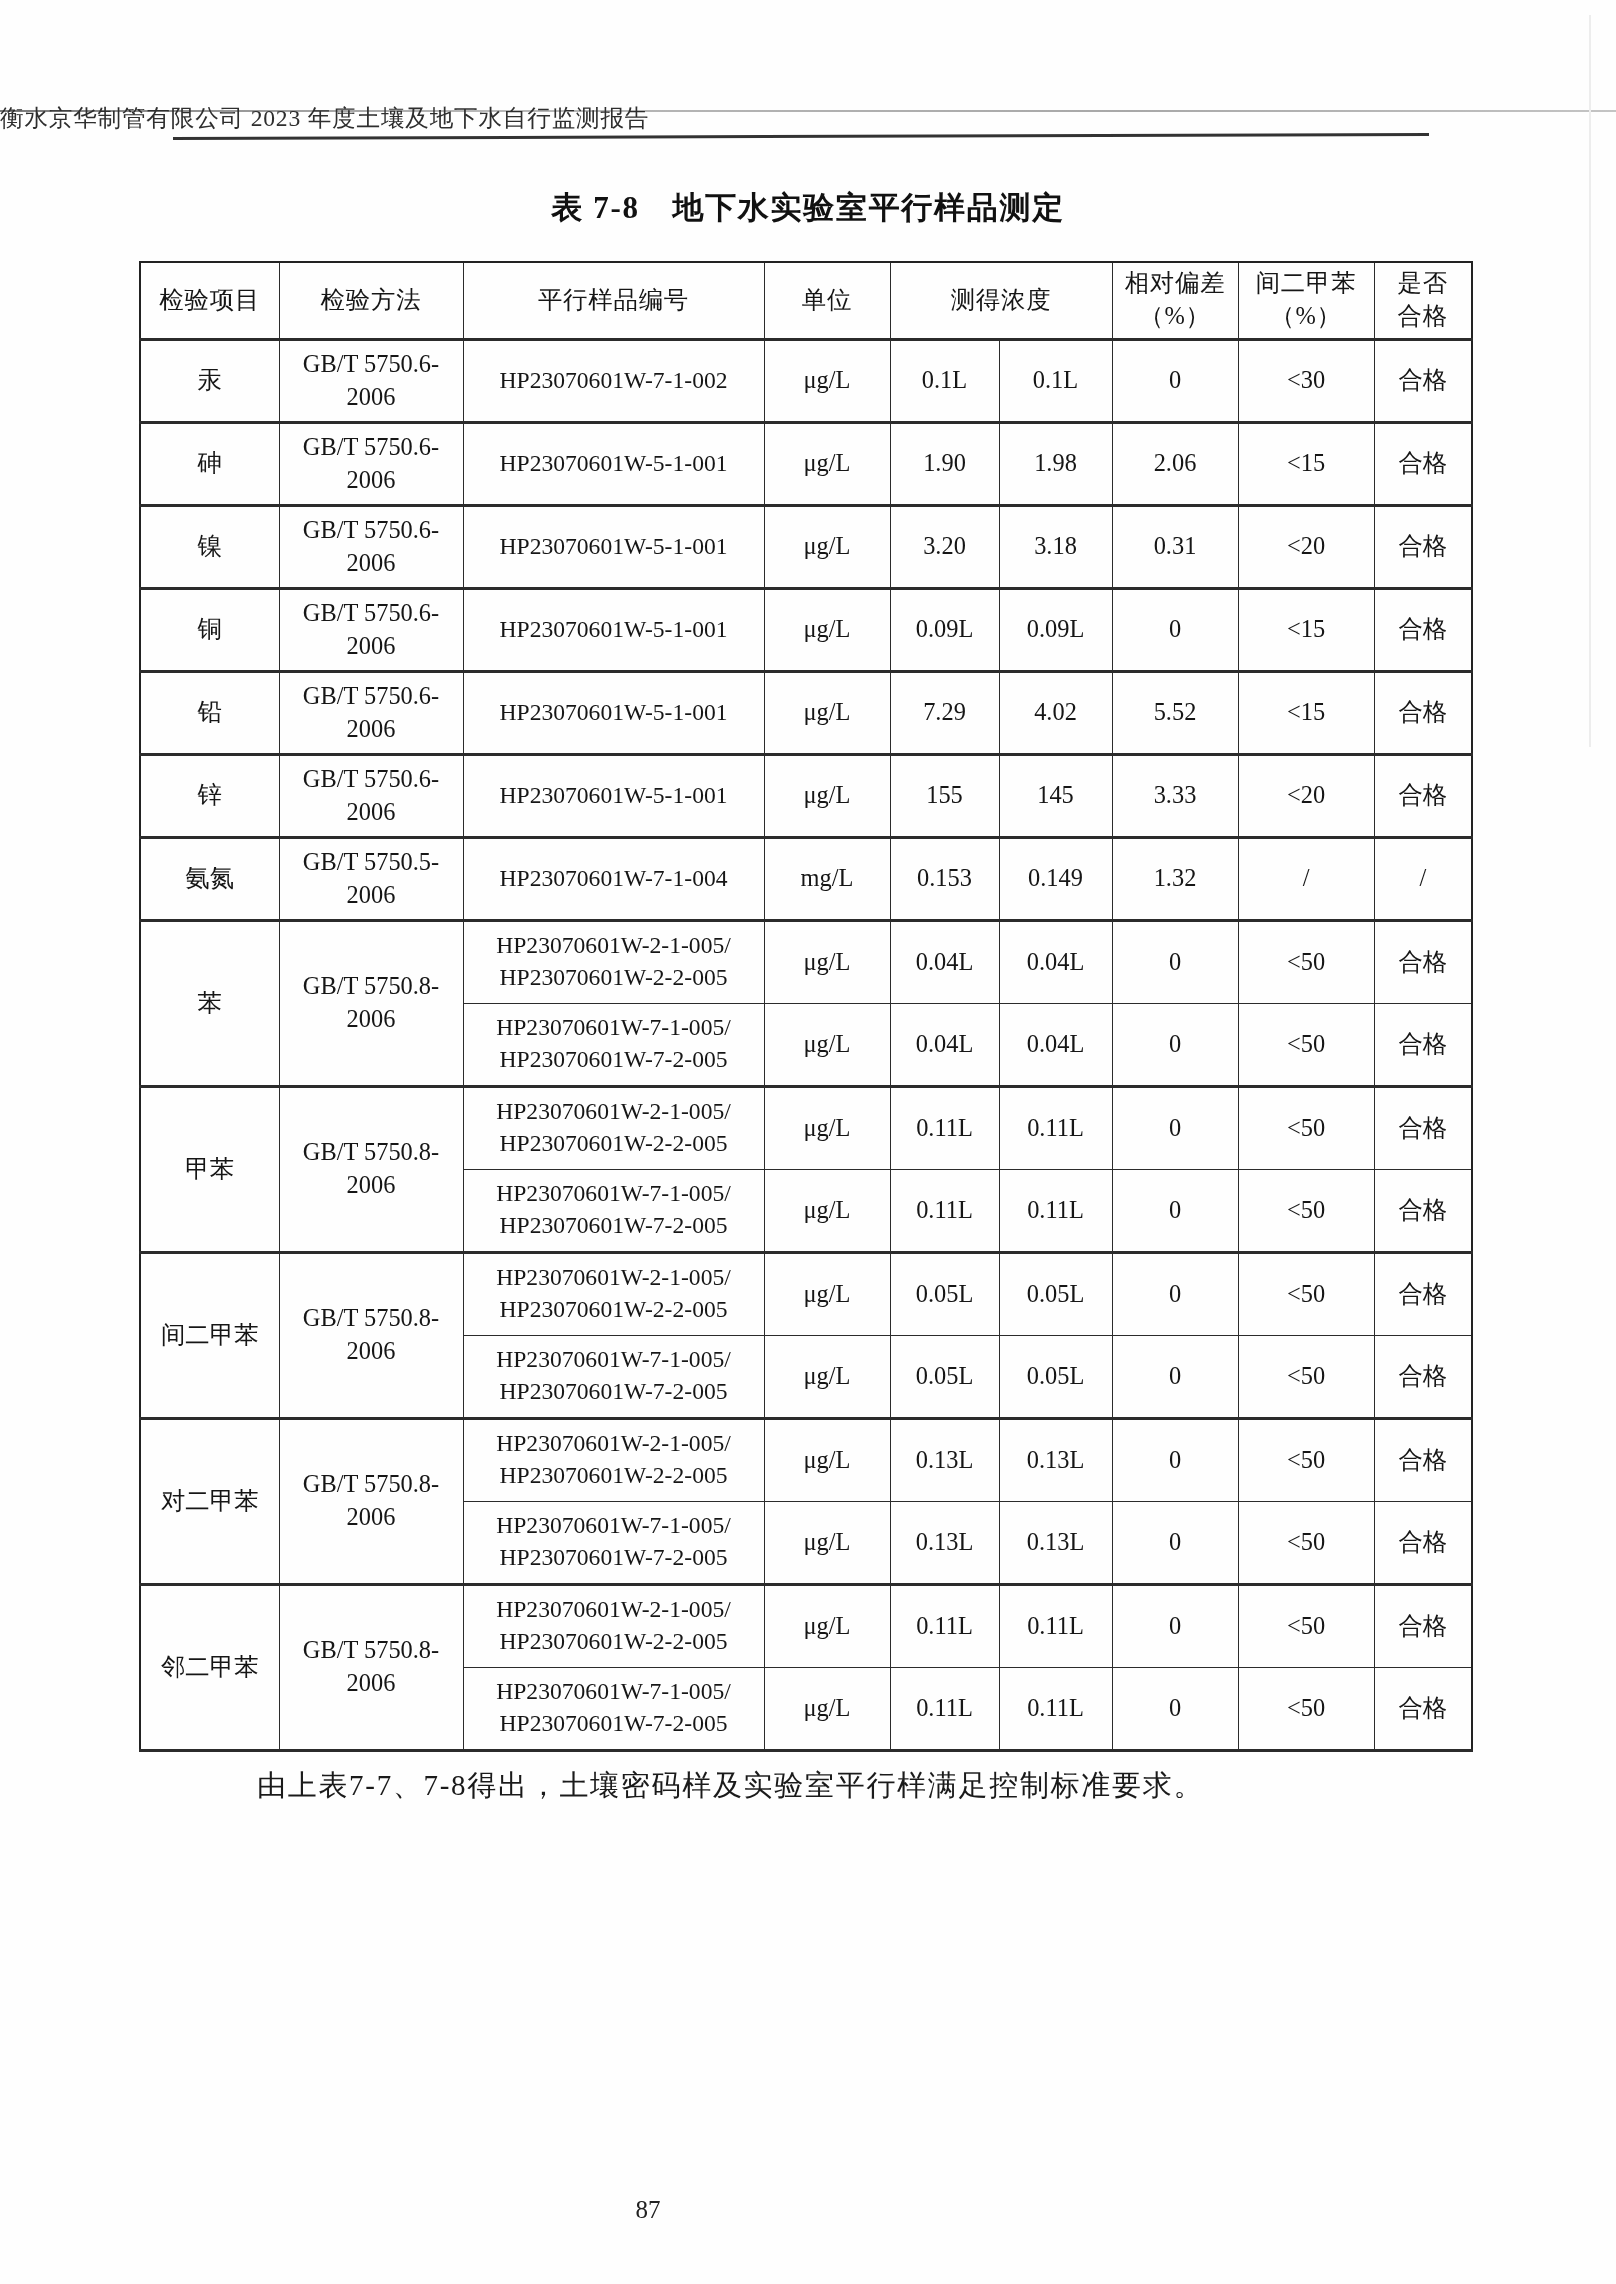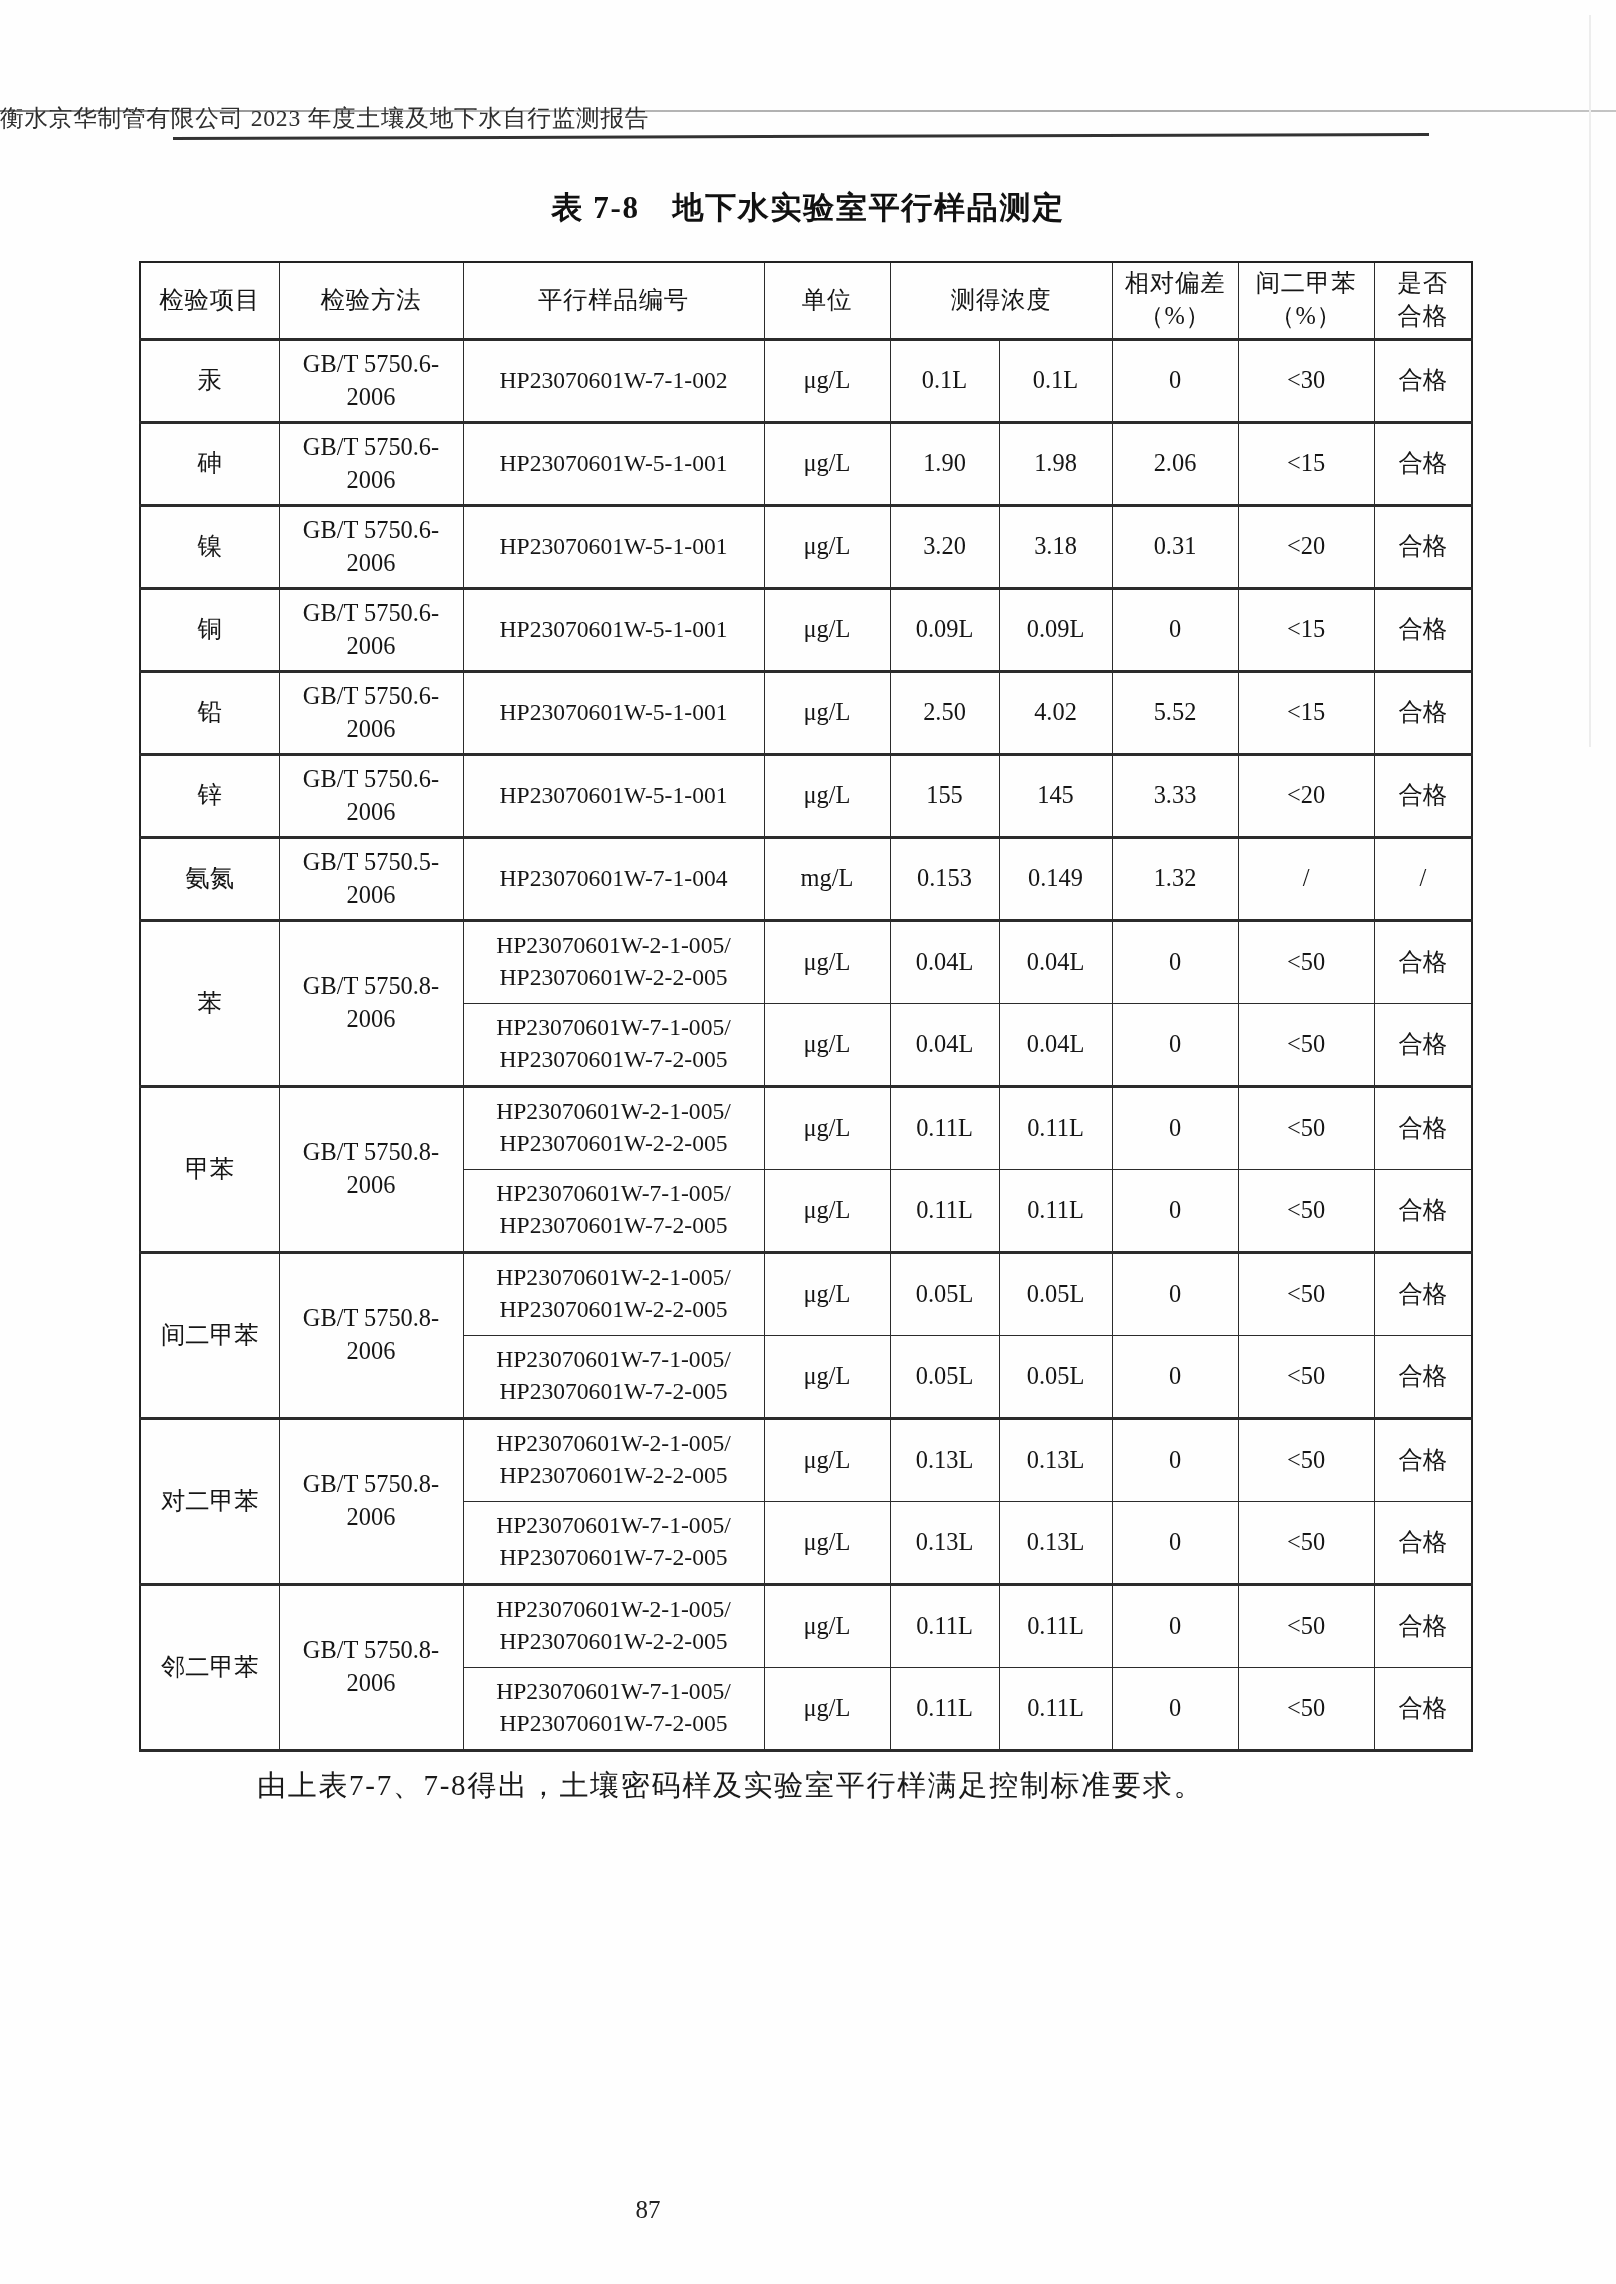--- a/index.html
+++ b/index.html
@@ -127,21 +127,21 @@
           <td data-name="cell-value-2">0.09L</td>
           <td data-name="cell-deviation">0</td>
           <td data-name="cell-control-range">&lt;15</td>
           <td data-name="cell-pass">合格</td>
         </tr>
         <tr data-name="table-row" class="group-end">
           <th data-name="cell-item">铅</th>
           <td data-name="cell-method">GB/T 5750.6-2006</td>
           <td data-name="cell-sample-id">HP23070601W-5-1-001</td>
           <td data-name="cell-unit">μg/L</td>
-          <td data-name="cell-value-1">2.50</td>
+          <td data-name="cell-value-1">7.29</td>
           <td data-name="cell-value-2">4.02</td>
           <td data-name="cell-deviation">5.52</td>
           <td data-name="cell-control-range">&lt;15</td>
           <td data-name="cell-pass">合格</td>
         </tr>
         <tr data-name="table-row" class="group-end">
           <th data-name="cell-item">锌</th>
           <td data-name="cell-method">GB/T 5750.6-2006</td>
           <td data-name="cell-sample-id">HP23070601W-5-1-001</td>
           <td data-name="cell-unit">μg/L</td>

